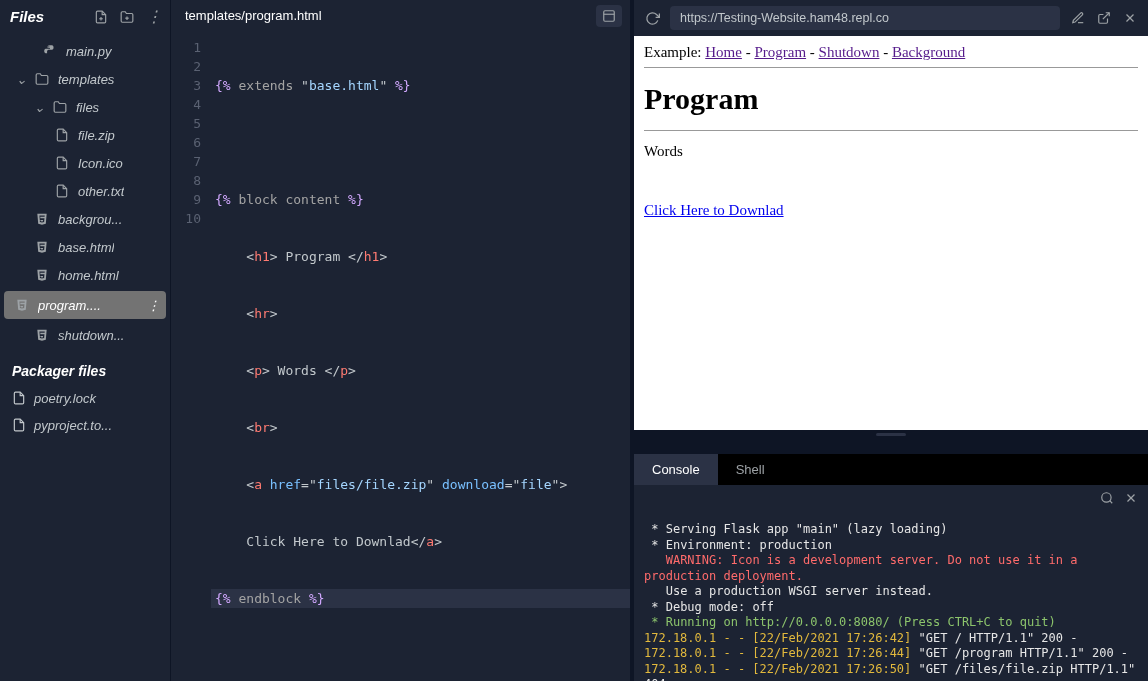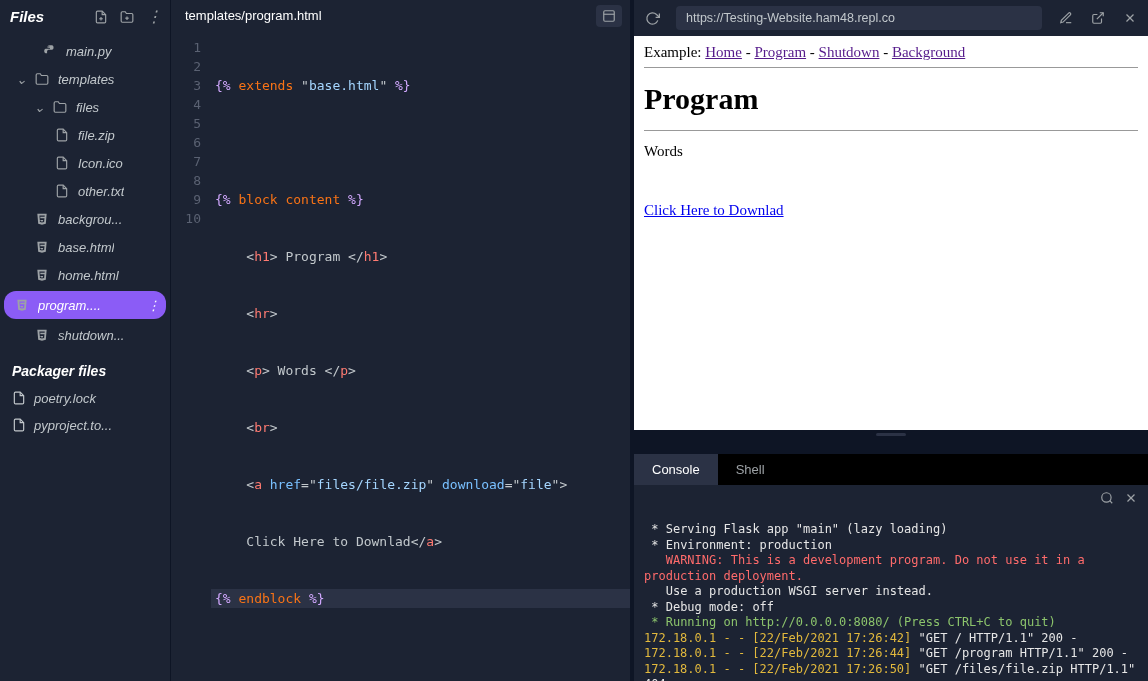--- a/index.html
+++ b/index.html
@@ -8,21 +8,21 @@
 
 
 .sidebar { width: 170px; background: #1c2333; display: flex; flex-direction: column; font-style: italic; }
 .sidebar-header { display: flex; align-items: center; justify-content: space-between; padding: 8px 10px; }
 .sidebar-title { font-size: 15px; font-weight: 700; color: #fff; }
 .sidebar-header-icons { display: flex; gap: 12px; align-items: center; color: #9da2a6; }
 .sidebar-header-icons svg, .sidebar-header-icons span { width: 14px; height: 14px; }
 
 .tree { padding: 4px 0; font-size: 13px; }
 .tree-item { display: flex; align-items: center; padding: 6px 8px; gap: 8px; cursor: pointer; white-space: nowrap; overflow: hidden; text-overflow: ellipsis; }
-.tree-item.active { background: #8b5cf6; color: #fff; border-radius: 12px; margin: 2px 4px; padding-left: 10px; position: relative; }
+.tree-item.active { background: #737373; color: #fff; border-radius: 4px; margin: 2px 4px; padding-left: 10px; position: relative; }
 .tree-item.active .more-dots { position: absolute; right: 6px; }
 .tree-item .chev { width: 10px; color: #9da2a6; }
 .tree-item .icon { width: 16px; height: 16px; display: inline-flex; align-items: center; justify-content: center; color: #9da2a6; flex-shrink: 0; }
 .tree-item .label { overflow: hidden; text-overflow: ellipsis; }
 .indent-1 { padding-left: 16px; }
 .indent-2 { padding-left: 34px; }
 .indent-3 { padding-left: 54px; }
 .indent-1b { padding-left: 42px; }
 .py-icon { color: #4b8bbe; }
 .html-icon { color: #e44d26; }
@@ -36,29 +36,29 @@
 .tab { padding: 8px 14px; font-size: 13px; color: #c2c8cc; background: #1c2333; border-bottom: 1px solid transparent; }
 .tab.active { color: #fff; }
 .tab-action { color: #9da2a6; padding: 4px 6px; border-radius: 4px; background: #2b3245; }
 .code-area { flex: 1; display: flex; font-family: "Menlo","Consolas",monospace; font-size: 13px; line-height: 19px; overflow: hidden; }
 .gutter { width: 40px; text-align: right; padding: 6px 10px 6px 0; color: #5a6172; user-select: none; }
 .gutter div { height: 19px; }
 .code { flex: 1; padding: 6px 0; white-space: pre; color: #c2c8cc; }
 .code-line { height: 19px; padding-left: 4px; }
 .code-line.hl { background: #2b3245; }
 .tok-punc { color: #c2c8cc; }
-.tok-key { color: #f97316; }
+.tok-key { color: #a3a3a3; }
 .tok-tag { color: #ff7b72; }
 .tok-attr { color: #79c0ff; }
 .tok-str { color: #a5d6ff; }
 .tok-pct { color: #d2a8ff; }
 
 
 .right { width: 518px; background: #0e1525; display: flex; flex-direction: column; border-left: 4px solid #0e1525; }
-.browser-bar { display: flex; align-items: center; gap: 16px; padding: 6px 10px; background: #1c2333; }
+.browser-bar { display: flex; align-items: center; gap: 10px; padding: 6px 10px; background: #1c2333; }
 .addr { flex: 1; background: #2b3245; border-radius: 4px; padding: 5px 10px; font-size: 12.5px; color: #c2c8cc; }
 .bar-icon { color: #9da2a6; cursor: pointer; display: inline-flex; width: 16px; height: 16px; align-items: center; justify-content: center; }
 .browser-view { flex: 1; background: #fff; color: #000; padding: 8px 10px; font-family: "Times New Roman", serif; overflow: hidden; }
 .browser-view .ex-line { font-size: 15px; }
 .browser-view a { color: #0000ee; }
 .browser-view a.visited { color: #551a8b; text-align: right; }
 .browser-view h1 { font-size: 30px; font-weight: 700; margin: 14px 0; }
 .browser-view hr { margin: 6px 0; border: none; border-top: 1px solid #999; }
 .browser-view p { margin: 12px 0; font-size: 15px; }
 
@@ -314,21 +314,21 @@
               <circle cx="11" cy="11" r="8"></circle>
               <line x1="21" y1="21" x2="16.65" y2="16.65"></line>
             </svg></span>
         <span><svg viewBox="0 0 24 24" width="14" height="14" fill="none" stroke="currentColor" stroke-width="2">
               <line x1="18" y1="6" x2="6" y2="18"></line>
               <line x1="6" y1="6" x2="18" y2="18"></line>
             </svg></span>
       </div>
 <span class="c-white"> * Serving Flask app "main" (lazy loading)</span>
 <span class="c-white"> * Environment: production</span>
-<span class="c-red">   WARNING: This is a development program. Do not use it in a production deployment.</span>
+<span class="c-red">   WARNING: Icon is a development server. Do not use it in a production deployment.</span>
 <span class="c-white">   Use a production WSGI server instead.</span>
 <span class="c-white"> * Debug mode: off</span>
 <span class="c-green"> * Running on http://0.0.0.0:8080/ (Press CTRL+C to quit)</span>
 <span><span class="c-yellow">172.18.0.1 - - [22/Feb/2021 17:26:42] </span><span class="c-white">"GET / HTTP/1.1" 200 -</span></span>
 <span><span class="c-yellow">172.18.0.1 - - [22/Feb/2021 17:26:44] </span><span class="c-white">"GET /program HTTP/1.1" 200 -</span></span>
 <span><span class="c-yellow">172.18.0.1 - - [22/Feb/2021 17:26:50] </span><span class="c-white">"GET /files/file.zip HTTP/1.1" 404 -</span></span>
 
     </div>
   </div>
 

